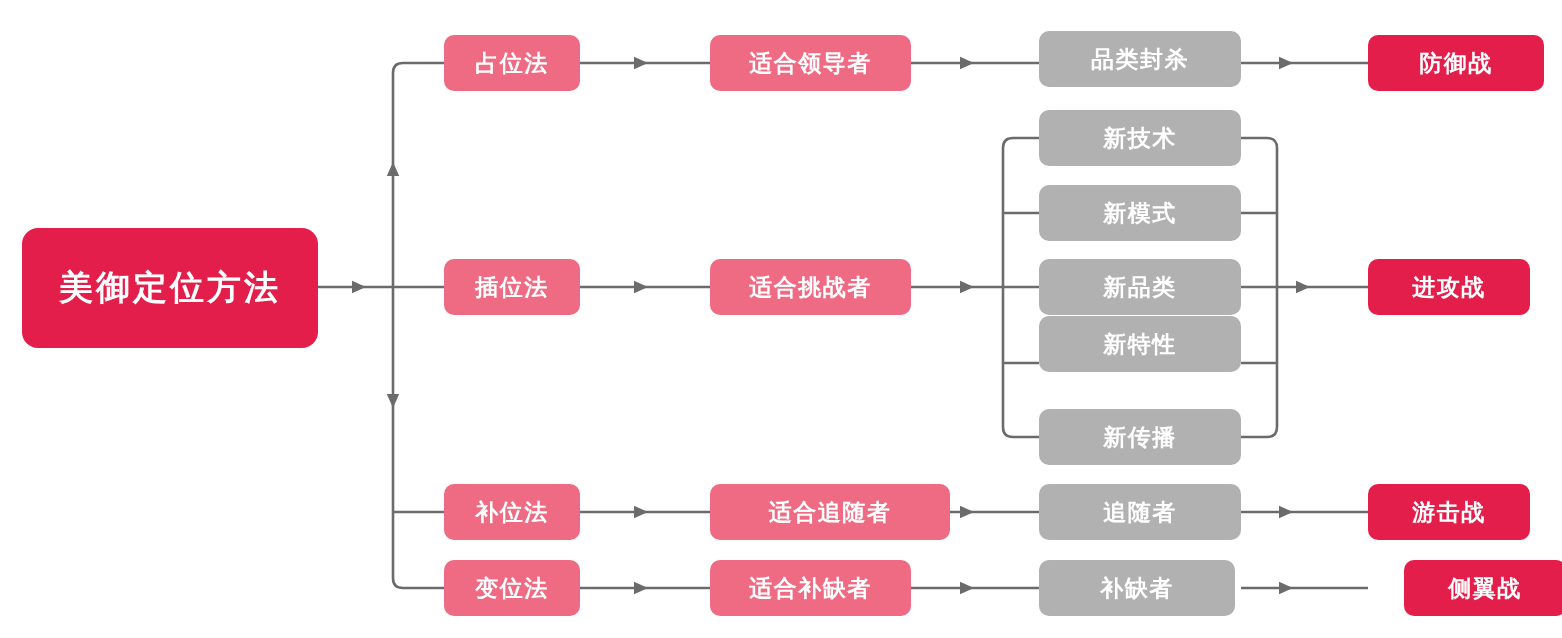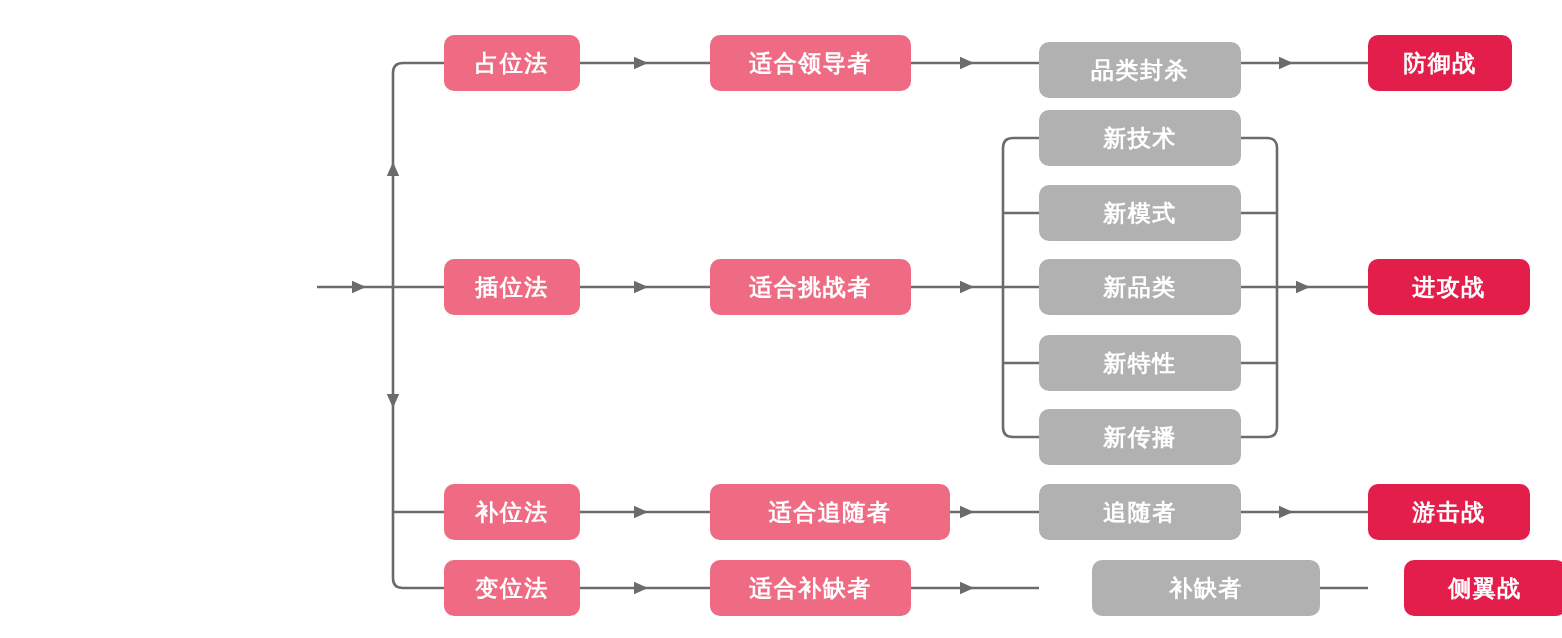--- a/index.html
+++ b/index.html
@@ -91,35 +91,36 @@
       <polygon points="648,588 634,581.8 634,594.2"></polygon>
       <polygon points="974,63 960,56.8 960,69.2"></polygon>
       <polygon points="974,287 960,280.8 960,293.2"></polygon>
       <polygon points="974,512 960,505.8 960,518.2"></polygon>
       <polygon points="974,588 960,581.8 960,594.2"></polygon>
       <polygon points="1293,63 1279,56.8 1279,69.2"></polygon>
       <polygon points="1310,287 1296,280.8 1296,293.2"></polygon>
       <polygon points="1293,512 1279,505.8 1279,518.2"></polygon>
       <polygon points="1293,588 1279,581.8 1279,594.2"></polygon>
     </svg>
+  <div class="node root crimson" id="node-root" style="left: 22px; top: 228px; width: 296px; height: 120px;">美御定位方法</div>
   <div id="nodes">
       <div class="node pink" style="left: 444px; top: 35px; width: 136px; height: 56px;">占位法</div>
       <div class="node pink" style="left: 444px; top: 259px; width: 136px; height: 56px;">插位法</div>
       <div class="node pink" style="left: 444px; top: 484px; width: 136px; height: 56px;">补位法</div>
       <div class="node pink" style="left: 444px; top: 560px; width: 136px; height: 56px;">变位法</div>
       <div class="node pink" style="left: 710px; top: 35px; width: 201px; height: 56px;">适合领导者</div>
       <div class="node pink" style="left: 710px; top: 259px; width: 201px; height: 56px;">适合挑战者</div>
       <div class="node pink" style="left: 710px; top: 484px; width: 240px; height: 56px;">适合追随者</div>
       <div class="node pink" style="left: 710px; top: 560px; width: 201px; height: 56px;">适合补缺者</div>
-      <div class="node gray" style="left: 1039px; top: 42px; width: 202px; height: 56px;">品类封杀</div>
+      <div class="node gray" style="left: 1039px; top: 31px; width: 202px; height: 56px;">品类封杀</div>
       <div class="node gray" style="left: 1039px; top: 110px; width: 202px; height: 56px;">新技术</div>
       <div class="node gray" style="left: 1039px; top: 185px; width: 202px; height: 56px;">新模式</div>
       <div class="node gray" style="left: 1039px; top: 259px; width: 202px; height: 56px;">新品类</div>
-      <div class="node gray" style="left: 1039px; top: 335px; width: 202px; height: 56px;">新特性</div>
+      <div class="node gray" style="left: 1039px; top: 316px; width: 202px; height: 56px;">新特性</div>
       <div class="node gray" style="left: 1039px; top: 409px; width: 202px; height: 56px;">新传播</div>
       <div class="node gray" style="left: 1039px; top: 484px; width: 202px; height: 56px;">追随者</div>
-      <div class="node gray" style="left: 1092px; top: 560px; width: 228px; height: 56px;">补缺者</div>
-      <div class="node crimson" style="left: 1368px; top: 35px; width: 144px; height: 56px;">防御战</div>
+      <div class="node gray" style="left: 1039px; top: 560px; width: 196px; height: 56px;">补缺者</div>
+      <div class="node crimson" style="left: 1368px; top: 35px; width: 176px; height: 56px;">防御战</div>
       <div class="node crimson" style="left: 1368px; top: 259px; width: 162px; height: 56px;">进攻战</div>
       <div class="node crimson" style="left: 1368px; top: 484px; width: 162px; height: 56px;">游击战</div>
       <div class="node crimson" style="left: 1368px; top: 560px; width: 162px; height: 56px; margin-left: 36px;">侧翼战</div>
     </div>
 </div>
 
 </body></html>

